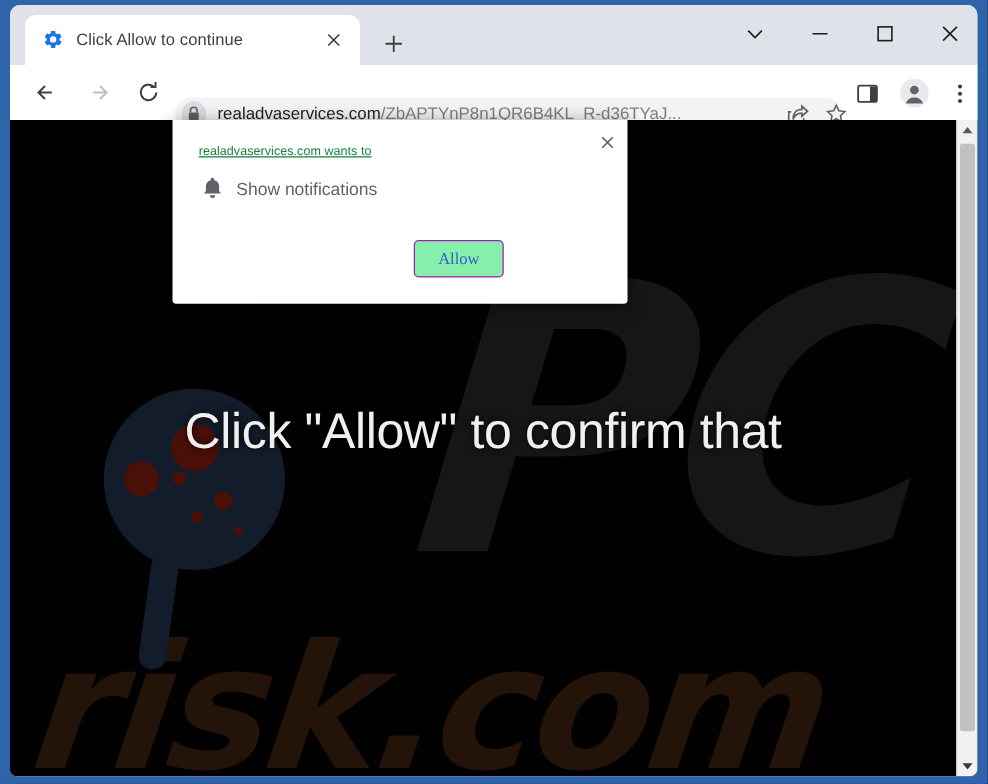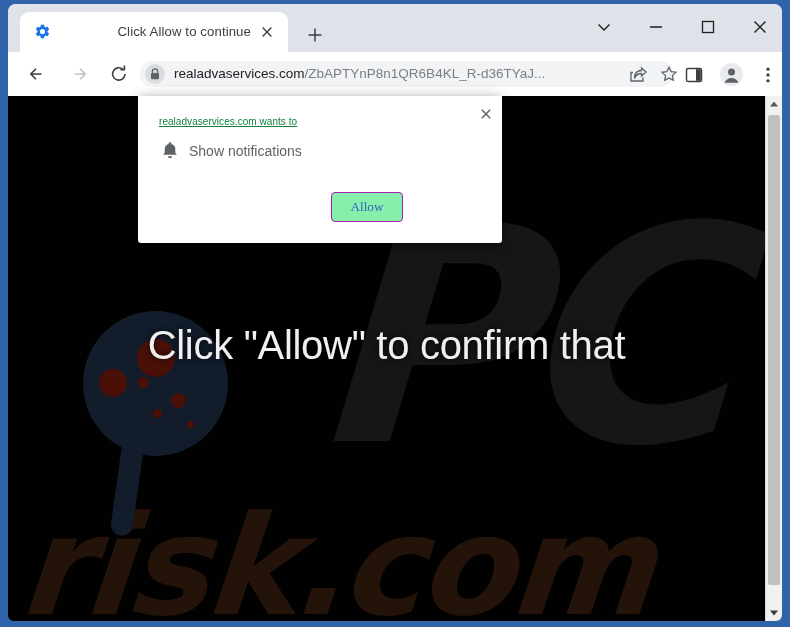--- a/index.html
+++ b/index.html
@@ -40,21 +40,20 @@
     width: 774px; height: 48px;
     background: #dfe3e9;
   }
   .tab {
     position: absolute;
     left: 12px; top: 8px;
     width: 268px; height: 40px;
     background: #ffffff;
     border-radius: 9px 9px 0 0;
     box-sizing: border-box;
-    text-align: right;
   }
   .tab-favicon {
     position: absolute;
     left: 14px; top: 11px;
     width: 17px; height: 17px;
   }
   .tab-title {
     position: absolute;
     left: 41px; top: 11px;
     width: 190px;
@@ -102,21 +101,21 @@
     top: 8px;
     width: 28px; height: 28px;
     cursor: pointer;
   }
   .nav-btn.back    { left: 15px; }
   .nav-btn.fwd     { left: 57px; }
   .nav-btn.reload  { left: 97px; }
 
   .omnibox {
     position: absolute;
-    left: 132px; top: 9px;
+    left: 132px; top: 26px;
     width: 533px; height: 26px;
     background: #f1f3f4;
     border-radius: 13px;
   }
   .omni-lock {
     position: absolute;
     left: 5px; top: 3px;
     width: 20px; height: 20px;
     border-radius: 50%;
     background: #dadce0;

